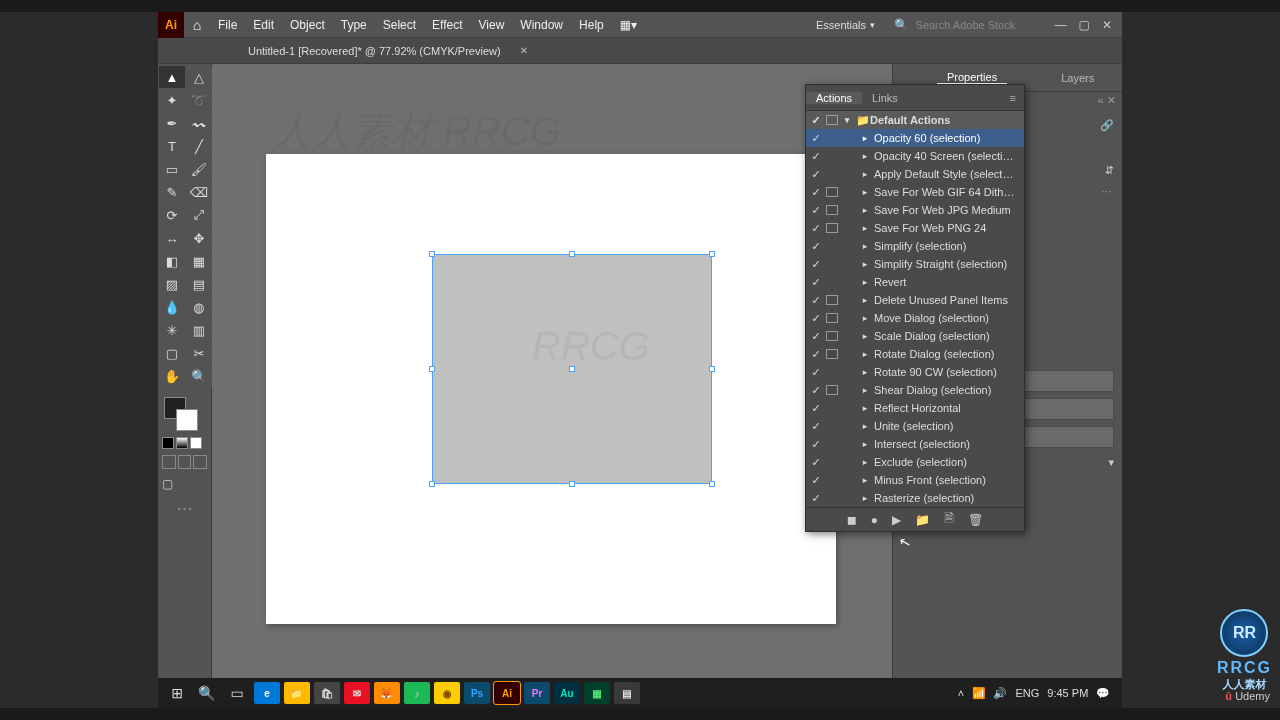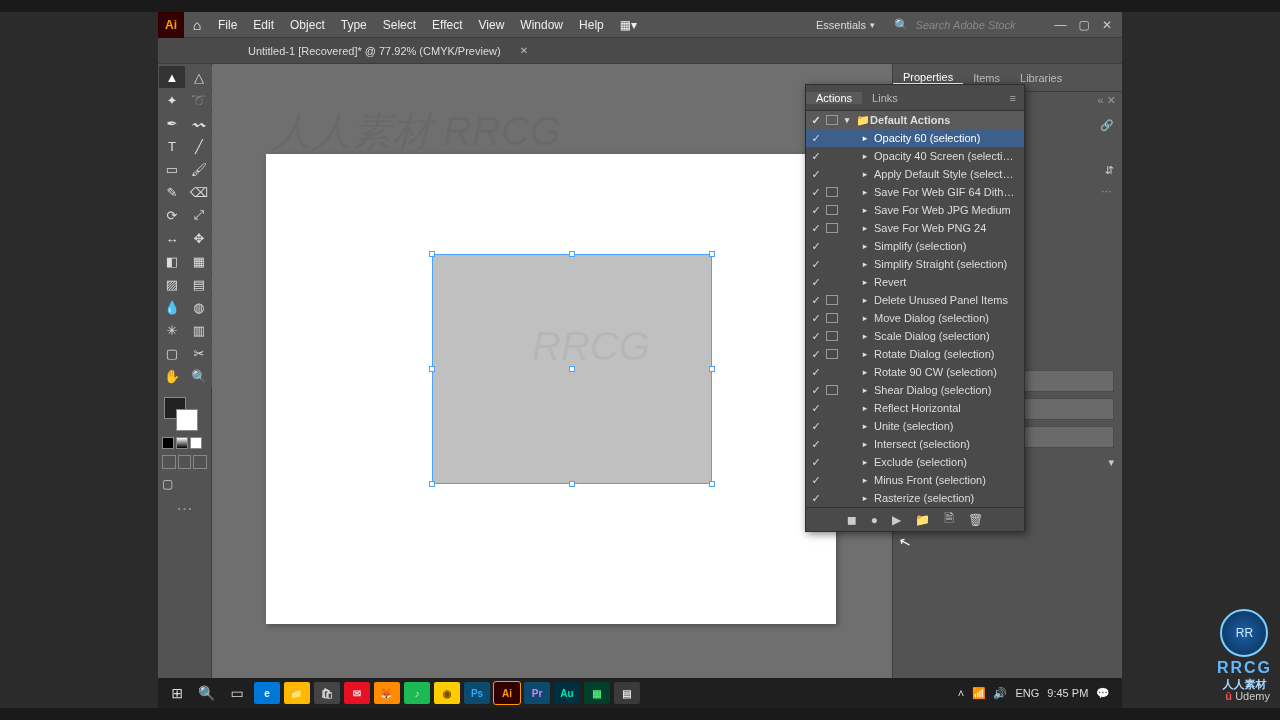--- a/index.html
+++ b/index.html
@@ -54,21 +54,21 @@
   .sel-handle { position:absolute; width:6px; height:6px; background:#fff; border:1px solid #4aa3ff;}
   .h-tl{top:-4px;left:-4px;} .h-tr{top:-4px;right:-4px;} .h-bl{bottom:-4px;left:-4px;} .h-br{bottom:-4px;right:-4px;}
   .h-tc{top:-4px;left:calc(50% - 3px);} .h-bc{bottom:-4px;left:calc(50% - 3px);}
   .h-ml{top:calc(50% - 3px);left:-4px;} .h-mr{top:calc(50% - 3px);right:-4px;}
   .h-cc{top:calc(50% - 3px);left:calc(50% - 3px);}
   .zoom-label { position:absolute; left:4px; bottom:2px; color:#ccc; font-size:10px; background:#535353; padding:2px 6px;}
 
   
   .right-rail { width:230px; background:#535353; border-left:1px solid #3c3c3c; display:flex; flex-direction:column; color:#ccc; font-size:11px;}
   .r-tabs { height:28px; display:flex; align-items:center; border-bottom:1px solid #3c3c3c;}
-  .r-tab { padding:0 10px; color:#bbb; }
+  .r-tab { padding:0 10px; color:#bbb;margin-left:44px; }
   .r-tab.active { color:#fff; border-bottom:2px solid #fff;}
   .r-collapse { margin-left:auto; padding:0 8px; color:#999;}
   .r-body { padding:8px; display:flex; flex-direction:column; gap:6px;}
   .r-row { display:flex; align-items:center; justify-content:space-between; padding:2px 0;}
   .r-btn { background:#6a6a6a; padding:4px 8px; border:1px solid #4a4a4a; font-size:11px; color:#eee;}
   .r-dots { text-align:right; color:#999; letter-spacing:2px;}
 
   
   .subs { position:absolute; left:0; right:0; bottom:30px; text-align:center; z-index:50; text-shadow:2px 2px 3px #000, -1px -1px 2px #000; color:#fff;}
   .subs .cn { font-size:28px; font-weight:600; line-height:1.2;}
@@ -96,21 +96,21 @@
   .aset .fold { width:10px;}
   .aset .name { flex:1; white-space:nowrap; overflow:hidden; text-overflow:ellipsis;}
   .aset.hdr { background:#5a5a5a; font-weight:600;}
   .aset.sel { background:#3c5f8c; color:#fff;}
   .actions-footer { height:24px; display:flex; align-items:center; justify-content:center; gap:14px; border-top:1px solid #333; color:#ccc;}
   .actions-footer span { font-size:12px; cursor:default;}
   .cursor { position:absolute; left:899px; top:534px; font-size:14px; color:#fff; z-index:31; transform:rotate(-15deg);}
 
   
   .rrcg { position:absolute; right:8px; bottom:28px; z-index:60; text-align:center; color:#5fb9ff; font-weight:bold;}
-  .rrcg .logo { width:48px; height:48px; border-radius:50%; background:radial-gradient(circle,#1b5fa8,#0a2d52); margin:0 auto 2px; display:flex; align-items:center; justify-content:center; color:#cdeaff; font-size:12px; font-weight:400; border:2px solid #7fd0ff;}
+  .rrcg .logo { width:48px; height:48px; border-radius:50%; background:radial-gradient(circle,#1b5fa8,#0a2d52); margin:0 auto 2px; display:flex; align-items:center; justify-content:center; color:#cdeaff; font-size:16px; font-weight:700; border:2px solid #7fd0ff;}
   .rrcg .txt { font-size:16px; letter-spacing:2px;}
   .rrcg .sub { font-size:11px; color:#a8d8ff;}
 
   
   .wm { position:absolute; color:rgba(0,0,0,.05); font-size:40px; font-style:italic; pointer-events:none;}
 </style>
 </head>
 <body>
 
 <div class="letterbox-top"></div>
@@ -131,21 +131,21 @@
     <div class="menu-item">Window</div>
     <div class="menu-item">Help</div>
     <div class="menu-item">▦▾</div>
     <div class="flex"></div>
     <div class="workspace">
       <span>Essentials</span>
       <span class="chev">▾</span>
     </div>
     <div class="search-stock">
       <span class="mag">🔍</span>
-      <span style="opacity:.6;font-style:italic;" title="Search Adobe Stock">Search Adobe Stock</span>
+      <span style="opacity:.6;" title="Search Adobe Stock">Search Adobe Stock</span>
     </div>
     <div class="winbtns">
       <span>—</span>
       <span>▢</span>
       <span>✕</span>
     </div>
   </div>
 
   <div class="doc-tabs">
     <div class="doc-tab">
@@ -219,21 +219,21 @@
         <div class="sel-handle h-br"></div>
       </div>
       <div class="wm" style="left:60px; top:40px;">人人素材 RRCG</div>
       <div class="wm" style="left:320px; top:260px;">RRCG</div>
       <div class="zoom-label">77.92%</div>
     </div>
 
     <div class="right-rail">
       <div class="r-tabs">
         <div class="r-tab active">Properties</div>
-        <div class="r-tab">Items</div>
+        <div class="r-tab">Layers</div>
         <div class="r-tab">Libraries</div>
       </div>
       <div class="r-collapse" style="text-align:right;padding:2px 6px;">« ✕</div>
       <div class="r-body">
         <div class="r-row">
             <span>93.671 pt</span>
             <span>🔗</span>
           </div>
         <div class="r-row">
             <span>11.392 pt</span>

